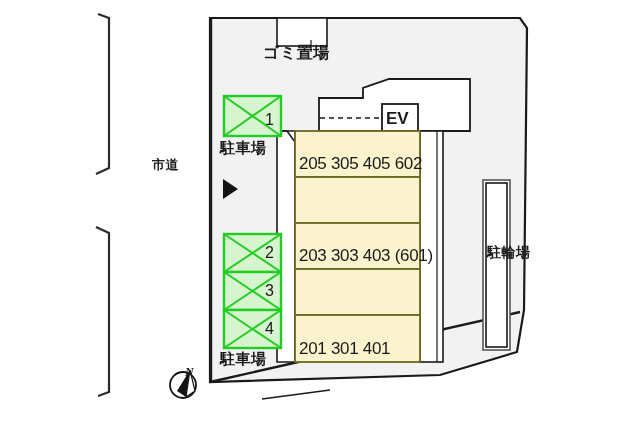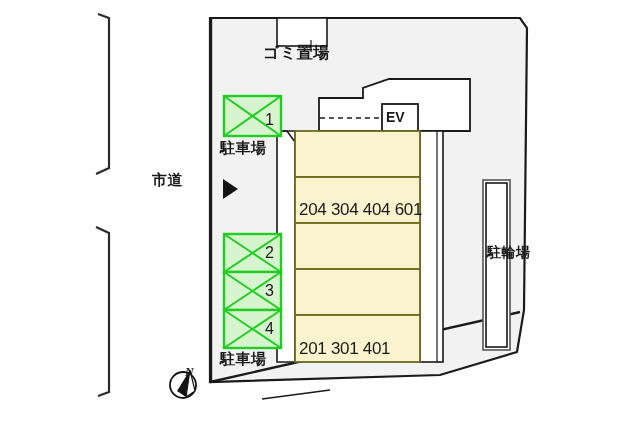--- a/index.html
+++ b/index.html
@@ -46,24 +46,24 @@
     font-weight: normal;
   }
   .room-label {
     font-size: 17px;
     letter-spacing: -0.3px;
   }
   .stall-num {
     font-size: 16px;
   }
   .lbl-gomi   { font-size: 16px; left: 263px; top: 45px; }
-  .lbl-shido  { font-size: 15px; left: 152px; top: 173px; }
+  .lbl-shido  { font-size: 13px; left: 152px; top: 158px; }
   .lbl-park-a { font-size: 15px; left: 220px; top: 141px; }
   .lbl-park-b { font-size: 15px; left: 220px; top: 352px; }
-  .lbl-ev     { font-size: 14px; left: 386px; top: 110px; font-weight: bold;
+  .lbl-ev     { font-size: 17px; left: 386px; top: 110px; font-weight: bold;
                 font-family: "Liberation Sans", "DejaVu Sans", sans-serif; }
   .lbl-foot   { font-size: 15px; left: 285px; top: 404px; }
   .lbl-cyc {
     font-size: 14px;
     left: 487px;
     top: 245px;
     width: 18px;
     line-height: 1.05;
   }
   .lbl-north {
@@ -162,16 +162,17 @@
   <div class="txt jp lbl-cyc">駐輪場</div>
 
   <div class="txt lbl-north">N</div>
 
 
   <div class="txt num stall-num" style="left:265px; top:112px;">1</div>
   <div class="txt num stall-num" style="left:265px; top:245px;">2</div>
   <div class="txt num stall-num" style="left:265px; top:283px;">3</div>
   <div class="txt num stall-num" style="left:265px; top:321px;">4</div>
 
-  <div class="txt num room-label" style="left:299px; top:201px;">204 304 404 601</div>
+  <div class="txt num room-label" style="left:299px; top:155px;">205 305 405 602</div>
+  <div class="txt num room-label" style="left:299px; top:247px;">203 303 403 (601)</div>
   <div class="txt num room-label" style="left:299px; top:340px;">201 301 401</div>
 
 </div>
 
 </body></html>

